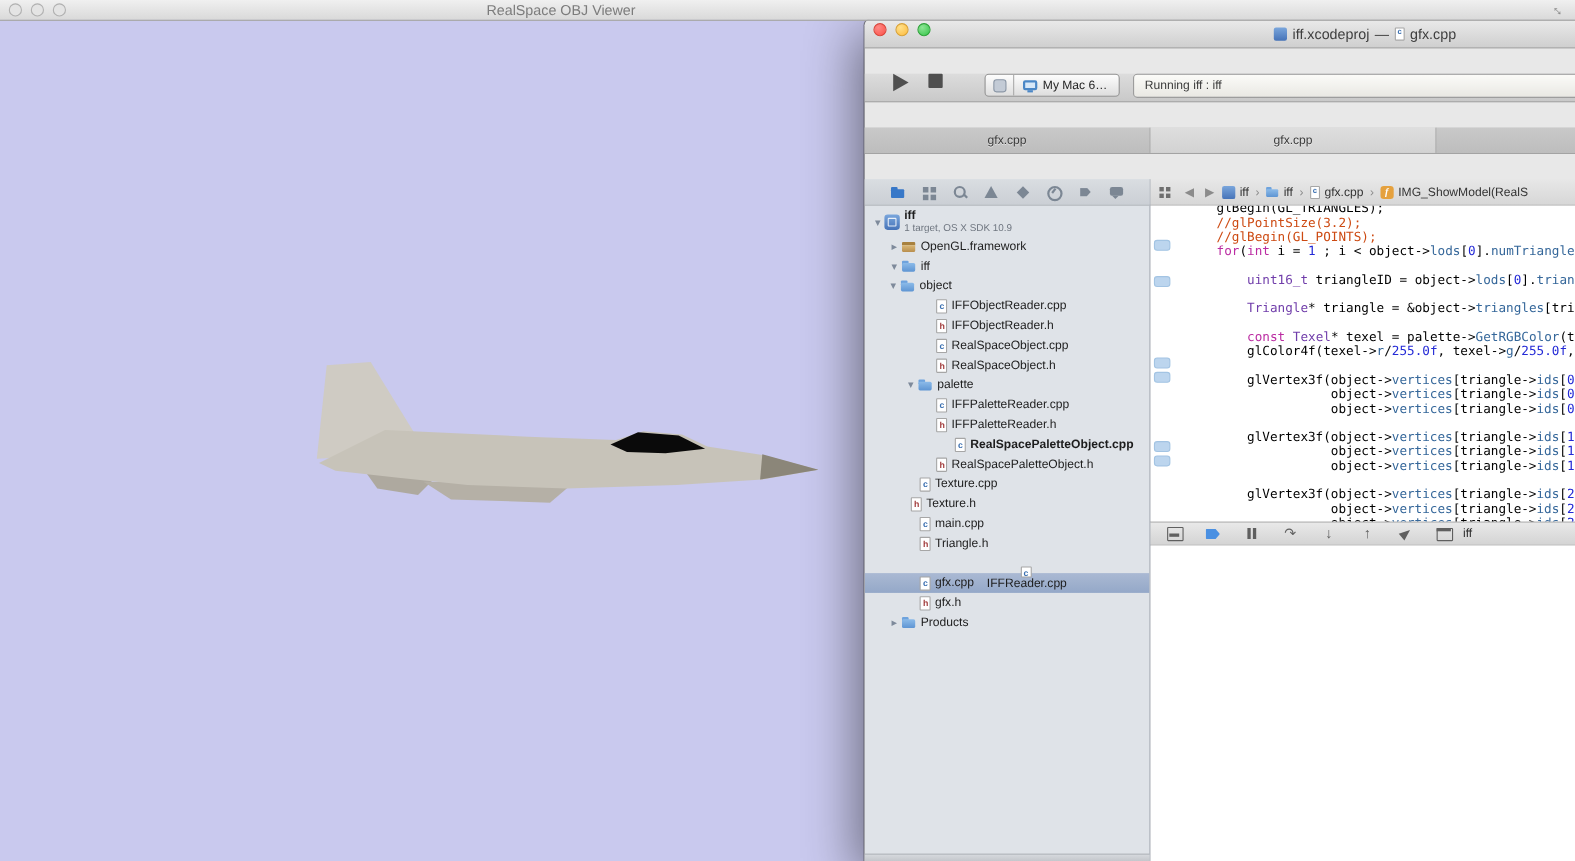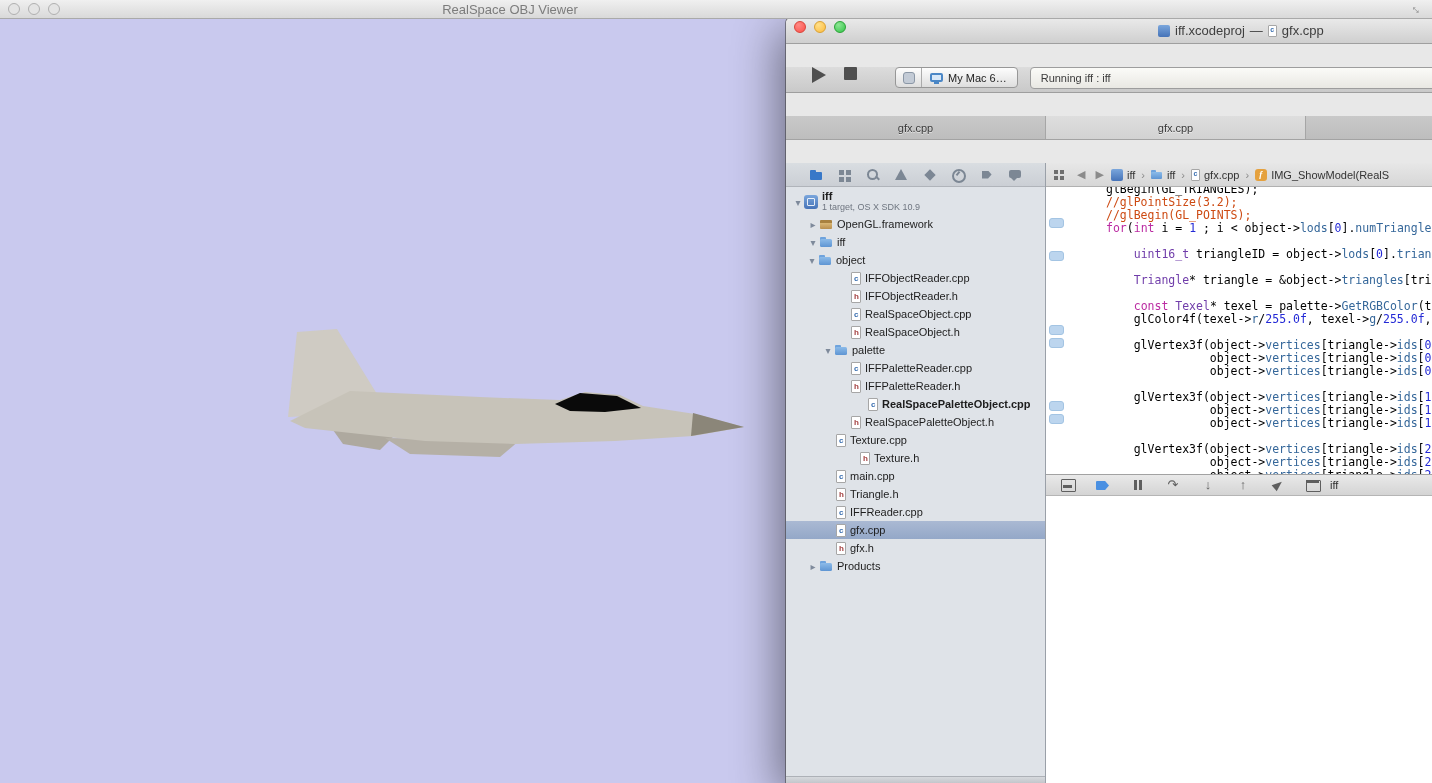--- a/index.html
+++ b/index.html
@@ -343,36 +343,36 @@
           <div class="trow" style="padding-left: 51px;">
             <span class="disc none"></span>
             <span class="t-icon ti-h"></span>
             <span class="tlbl">RealSpacePaletteObject.h</span>
           </div>
           <div class="trow" style="padding-left: 36px;">
             <span class="disc none"></span>
             <span class="t-icon ti-cpp"></span>
             <span class="tlbl">Texture.cpp</span>
           </div>
-          <div class="trow" style="padding-left: 28px; margin-left: 32px;">
+          <div class="trow" style="padding-left: 28px;">
             <span class="disc none"></span>
             <span class="t-icon ti-h"></span>
             <span class="tlbl">Texture.h</span>
           </div>
           <div class="trow" style="padding-left: 36px;">
             <span class="disc none"></span>
             <span class="t-icon ti-cpp"></span>
             <span class="tlbl">main.cpp</span>
           </div>
           <div class="trow" style="padding-left: 36px;">
             <span class="disc none"></span>
             <span class="t-icon ti-h"></span>
             <span class="tlbl">Triangle.h</span>
           </div>
-          <div class="trow" style="padding-left: 36px;">
+          <div class="trow" style="padding-left: 36px; flex-direction: column;">
             <span class="disc none"></span>
             <span class="t-icon ti-cpp"></span>
             <span class="tlbl">IFFReader.cpp</span>
           </div>
           <div class="trow sel" style="padding-left: 36px;">
             <span class="disc none"></span>
             <span class="t-icon ti-cpp"></span>
             <span class="tlbl">gfx.cpp</span>
           </div>
           <div class="trow" style="padding-left: 36px;">

